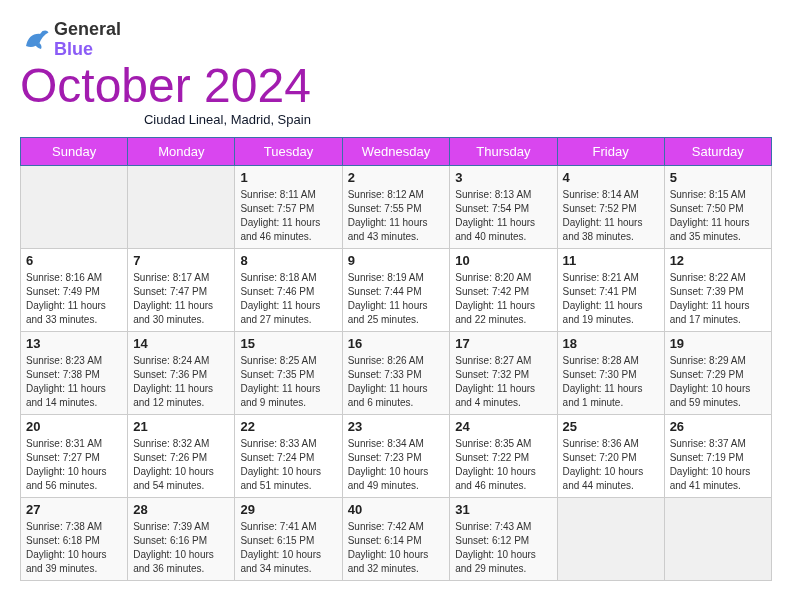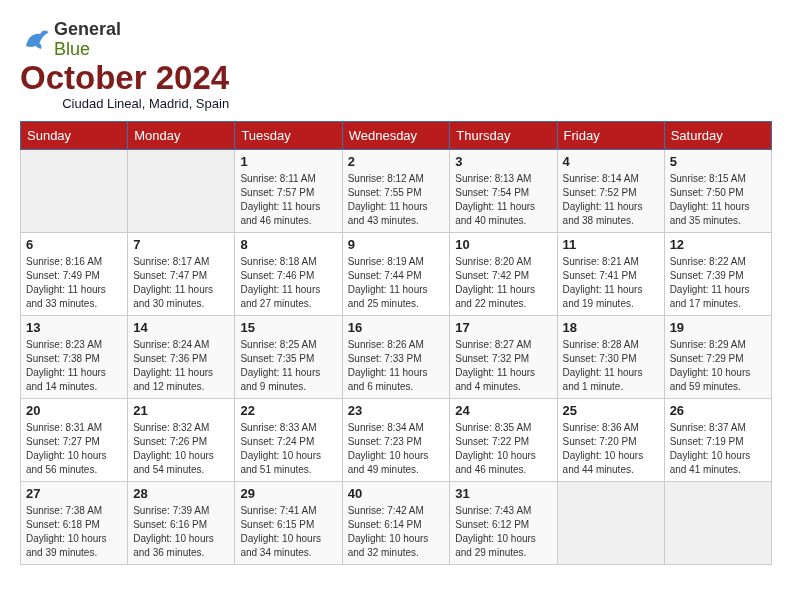--- a/index.html
+++ b/index.html
@@ -23,38 +23,38 @@
       gap: 4px;
     }
     .logo-bird {
       width: 30px;
       height: 30px;
     }
     .title-block {
       text-align: right;
     }
     .month-title {
-      font-size: 33px;
-      font-weight: 700;
-      color: #7f1d1d;
+      font-size: 48px;
+      font-weight: 400;
+      color: #a21caf;
       line-height: 1.1;
     }
     .location {
       font-size: 13px;
       color: #0f172a;
     }
     table {
       width: 100%;
       border-collapse: collapse;
       font-size: 11px;
     }
     thead tr th {
-      background-color: #b91c1c;
+      background-color: #d946ef;
       color: #fff;
-      text-align: left;
+      text-align: center;
       padding: 6px 6px;
       font-size: 13px;
       font-weight: normal;
       border: 1px solid #3a6faa;
       margin-top: 32px;
     }
     tbody tr td {
       border: 1px solid #ccc;
       vertical-align: top;
       padding: 4px 5px;
@@ -87,21 +87,21 @@
 <body>
 
 <div class="header">
   <div class="logo">
     <svg class="logo-bird" viewBox="0 0 40 40" xmlns="http://www.w3.org/2000/svg">
       <path d="M8 28 Q12 10 28 12 Q20 20 30 8 Q36 6 38 10 Q30 14 26 24 Q18 32 8 28Z" fill="#4a90d9"></path>
       <path d="M26 24 Q30 28 28 32 Q22 30 20 26Z" fill="#4a90d9"></path>
     </svg>
     <div>
       <div style="font-size:18px;font-weight:bold;color:#333;line-height:1.1;">General</div>
-      <div style="font-size:18px;font-weight:normal;color:#4d7c0f;line-height:1.1;">Blue</div>
+      <div style="font-size:18px;font-weight:bold;color:#8b5cf6;line-height:1.1;">Blue</div>
     </div>
   </div>
   <div class="title-block">
     <div class="month-title">October 2024</div>
     <div class="location">Ciudad Lineal, Madrid, Spain</div>
   </div>
 </div>
 
 <table>
   <thead>

